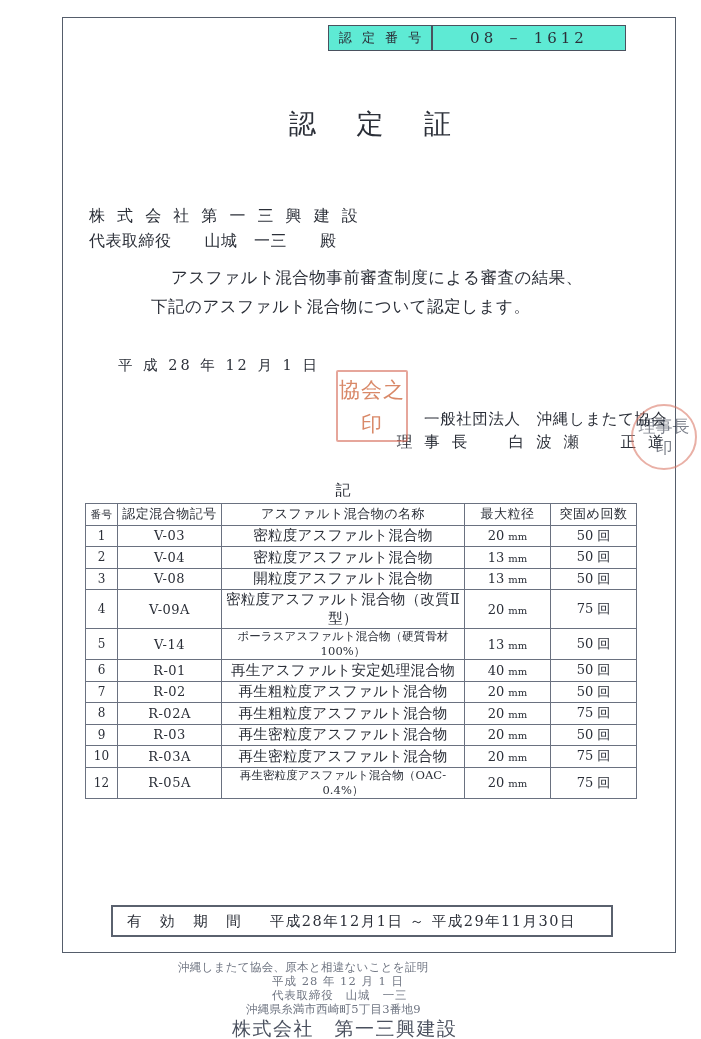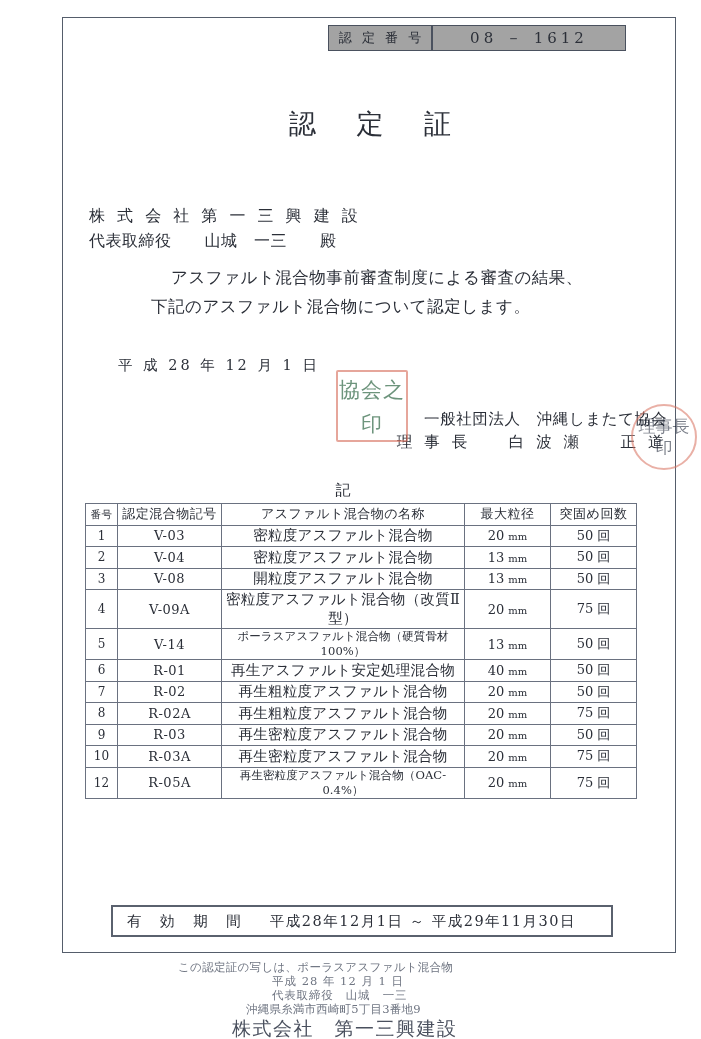--- a/index.html
+++ b/index.html
@@ -30,21 +30,21 @@
 
   
   .cert-no-wrap {
     position: absolute;
     left: 328px;
     top: 25px;
     width: 298px;
     height: 26px;
     border: 1.5px solid #4a515e;
     box-sizing: border-box;
-    background: #a3a3a3;
+    background: #5eead4;
     display: flex;
     align-items: stretch;
     z-index: 5;
   }
   .cert-no-label {
     width: 104px;
     border-right: 2.5px solid #4a515e;
     box-sizing: border-box;
     display: flex;
     align-items: center;
@@ -135,21 +135,21 @@
     height: 72px;
     border: 2.5px solid #d8705e;
     box-sizing: border-box;
     opacity: 0.62;
     z-index: 4;
     border-radius: 2px;
     overflow: hidden;
   }
   .seal-square .glyphs {
     font-size: 21px;
-    color: #14532d;
+    color: #c2410c;
     line-height: 34px;
     text-align: center;
     letter-spacing: 1px;
     padding-top: 1px;
     font-family: "DejaVu Serif", serif;
   }
   .seal-round {
     position: absolute;
     left: 631px;
     top: 404px;
@@ -420,19 +420,19 @@
 </div>
 
 <div class="seal-square">
   <div class="glyphs">協会之印</div>
 </div>
 <div class="seal-round">
   <div class="glyphs">理事長印</div>
 </div>
 
 <div class="cert-copy">
-  <div class="copy-note">この認定証の写しは、ポーラスアスファルト混合物</div>
+  <div class="copy-note">沖縄しまたて協会、原本と相違ないことを証明</div>
   <div class="copy-date">平成 28 年 12 月 1 日</div>
   <div class="copy-officer">代表取締役　山城　一三</div>
   <div class="copy-address">沖縄県糸満市西崎町5丁目3番地9</div>
   <div class="copy-company">株式会社　第一三興建設</div>
 
 </div>
 
 </body></html>

